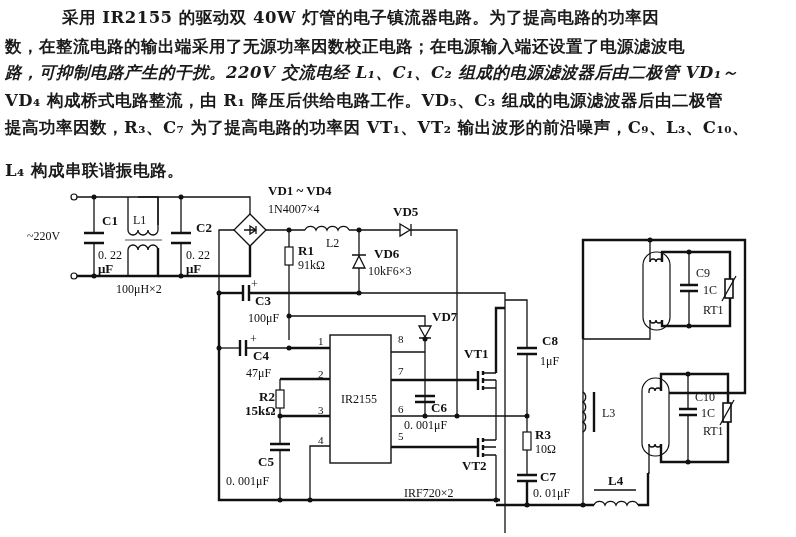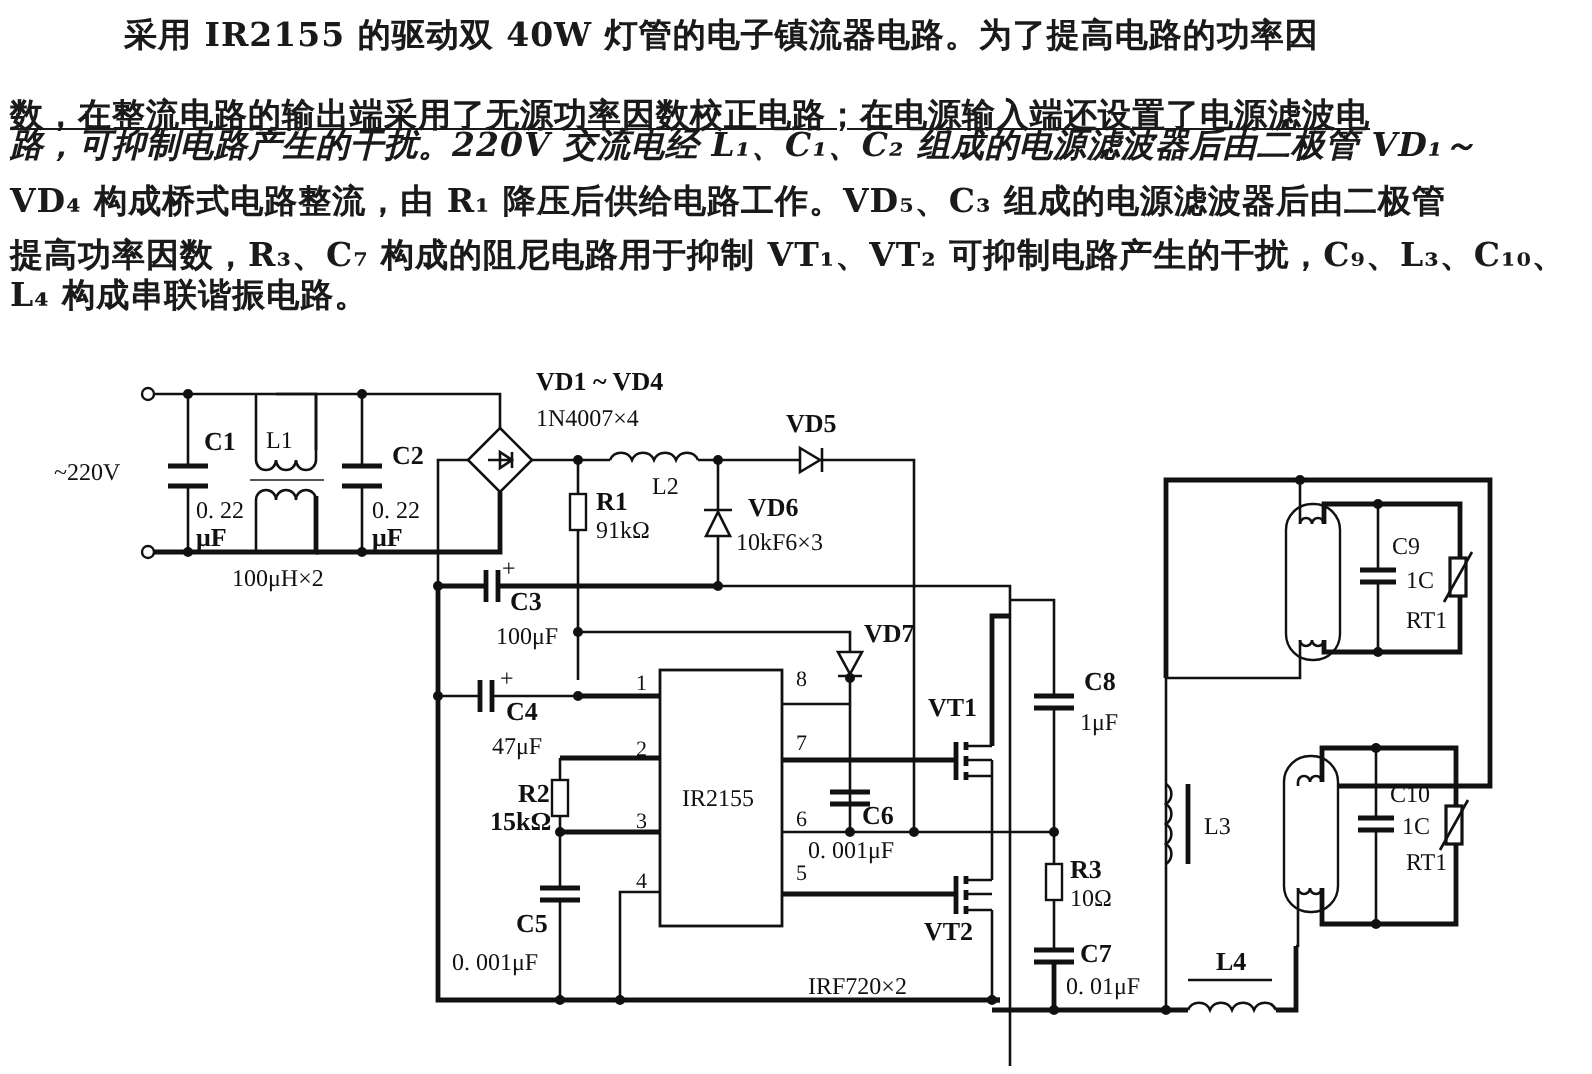--- a/index.html
+++ b/index.html
@@ -14,25 +14,25 @@
   .w { stroke: #111; stroke-width: 1.3; fill: none; }
   .wt { stroke: #111; stroke-width: 2.4; fill: none; }
   .wg { stroke: #555; stroke-width: 1; fill: none; }
   .dot { fill: #111; }
 </style>
 </head>
 <body>
 
 <div class="para">
   <div class="l" style="left:0px;top:0px;">采用 IR2155 的驱动双 40W 灯管的电子镇流器电路。为了提高电路的功率因</div>
-  <div class="l" style="left:-57px;top:40px;text-decoration:underline;">数，在整流电路的输出端采用了无源功率因数校正电路；在电源输入端还设置了电源滤波电</div>
+  <div class="l" style="left:-57px;top:29px;">数，在整流电路的输出端采用了无源功率因数校正电路；在电源输入端还设置了电源滤波电</div>
   <div class="l" style="left:-57px;top:55px;font-style:italic;">路，可抑制电路产生的干扰。220V 交流电经 L₁、C₁、C₂ 组成的电源滤波器后由二极管 VD₁～</div>
   <div class="l" style="left:-57px;top:82.5px;">VD₄ 构成桥式电路整流，由 R₁ 降压后供给电路工作。VD₅、C₃ 组成的电源滤波器后由二极管</div>
-  <div class="l" style="left:-57px;top:110px;">提高功率因数，R₃、C₇ 构成的阻尼电路用于抑制 VT₁、VT₂ 可抑制电路产生的干扰，C₉、L₃、C₁₀、</div>
-  <div class="l" style="left:-57px;top:130px;">L₄ 构成串联谐振电路。</div>
+  <div class="l" style="left:-57px;top:110px;">提高功率因数，R₃、C₇ 为了提高电路的功率因 VT₁、VT₂ 输出波形的前沿噪声，C₉、L₃、C₁₀、</div>
+  <div class="l" style="left:-57px;top:153px;">L₄ 构成串联谐振电路。</div>
 </div>
 
 <svg id="schem" width="796" height="537" viewBox="0 0 796 537">
 
   <g>
     <circle cx="74" cy="197" r="3" fill="#fff" stroke="#111" stroke-width="1.2"></circle>
     <circle cx="74" cy="276" r="3" fill="#fff" stroke="#111" stroke-width="1.2"></circle>
     <text class="lbl" x="27" y="240">~220V</text>
   </g>
   <path class="w" d="M77 197 H158 V225"></path>

